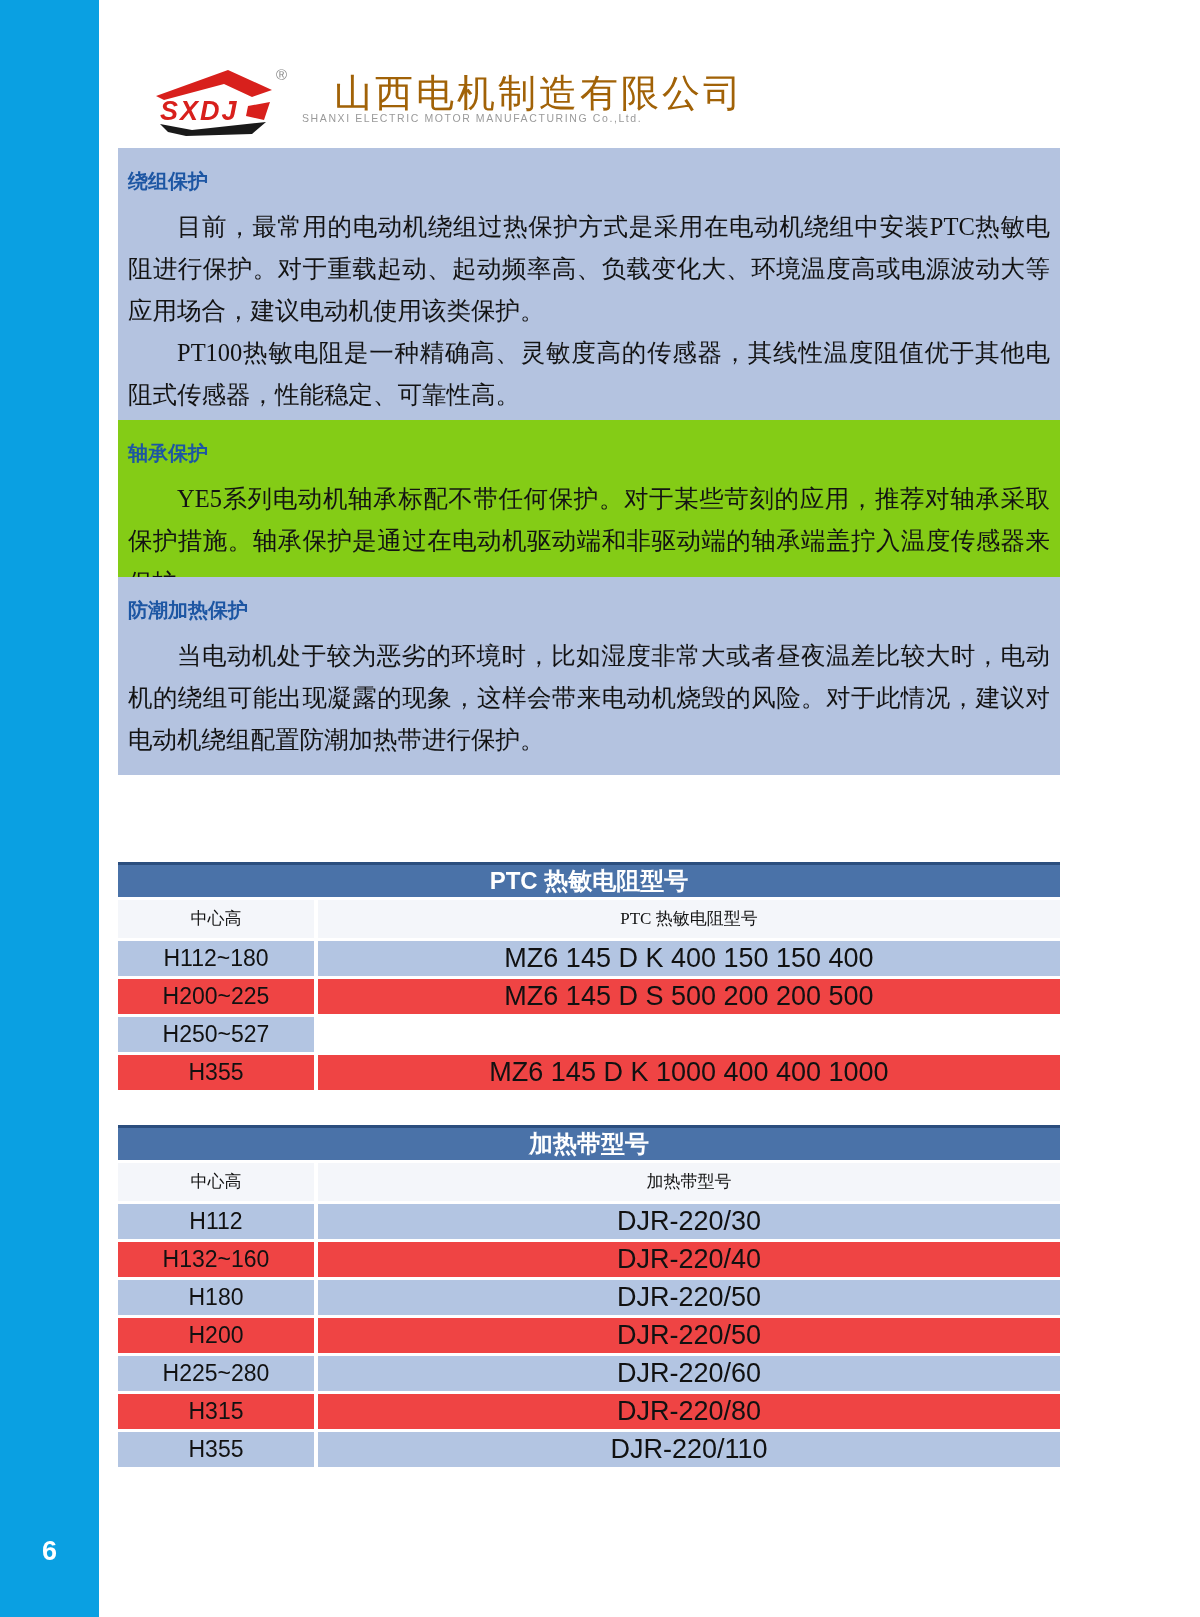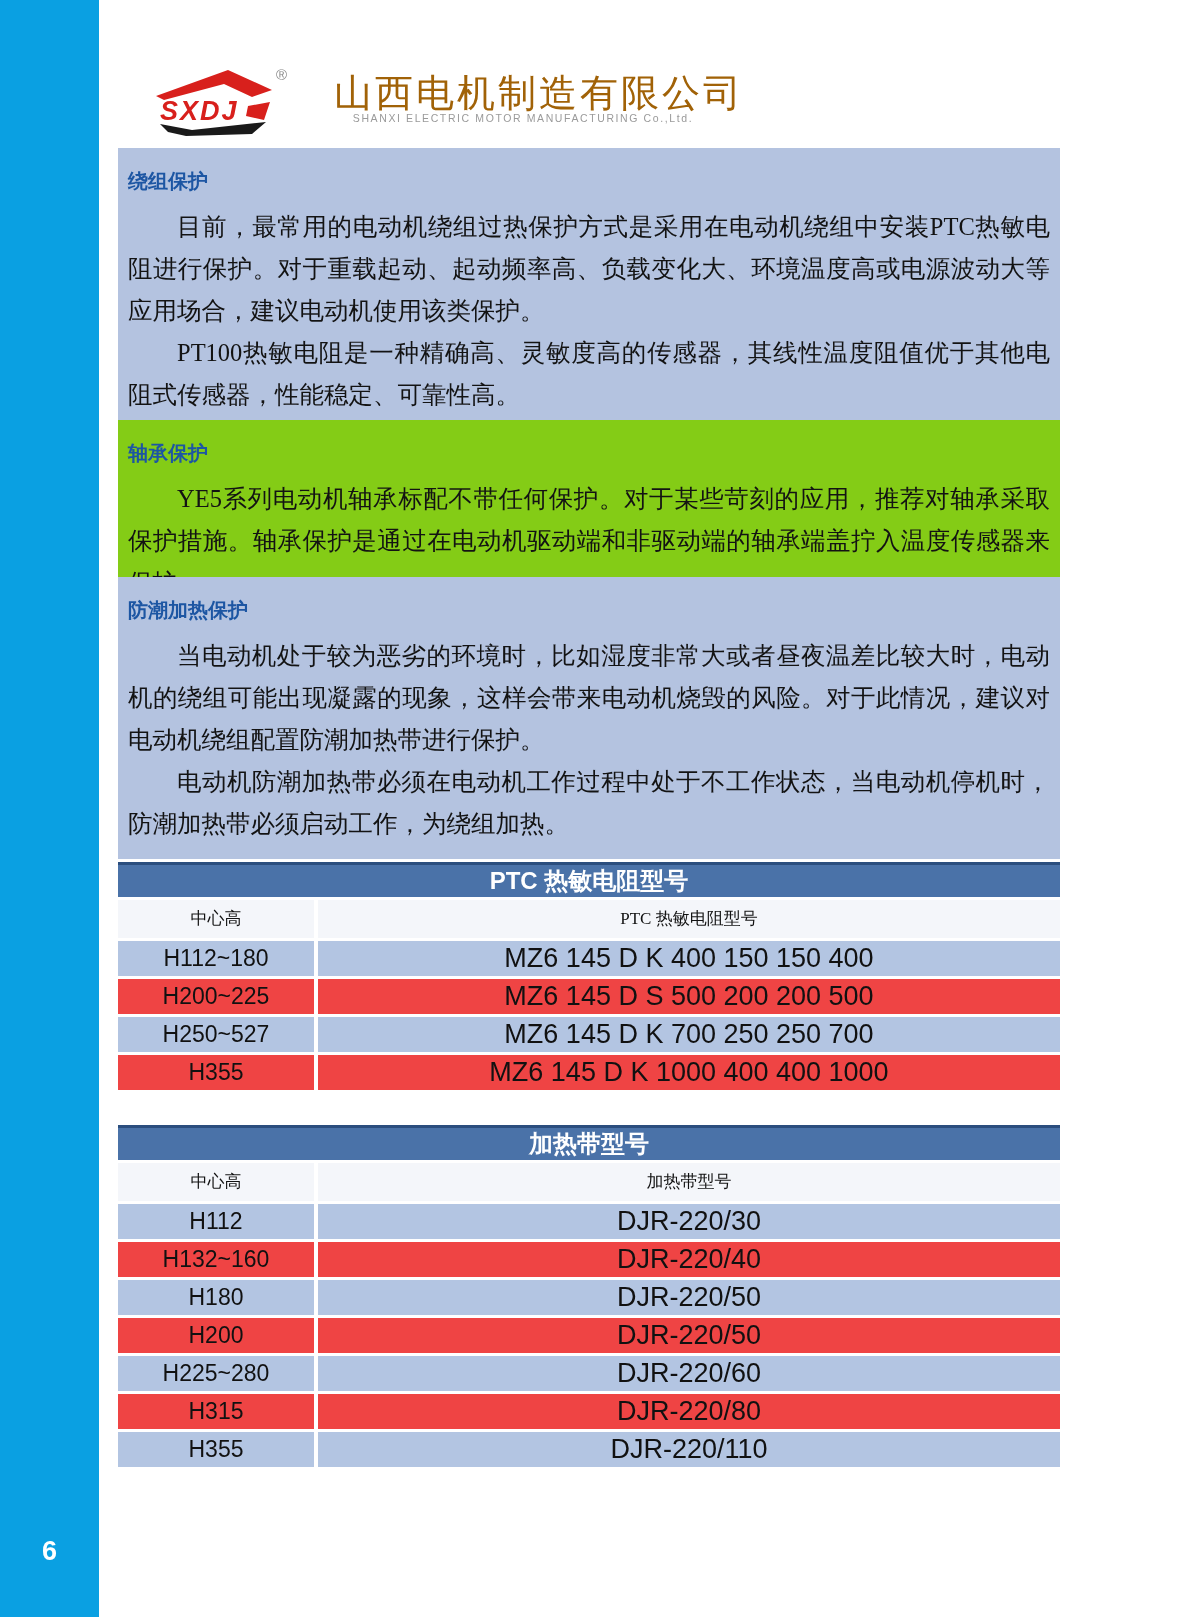--- a/index.html
+++ b/index.html
@@ -27,21 +27,20 @@
     font-family:"Liberation Sans",sans-serif;
   }
   .logo-names{margin-left:28px;padding-top:10px;}
   .logo-cn{
     font-size:38px;color:#a16207;letter-spacing:3px;font-weight:500;
     font-family:"Liberation Sans","DejaVu Sans",sans-serif;line-height:34px;margin-left:32px;
   }
   .logo-en{
     font-size:10.5px;color:#9a9a9a;letter-spacing:1.6px;margin-top:2px;
     font-family:"Liberation Sans","DejaVu Sans",sans-serif;
-    text-align:center;
   }
   
   .sec{
     position:absolute;left:118px;width:942px;box-sizing:border-box;
     padding:16px 10px 14px 10px;color:#131313;
   }
   .sec-blue{background:#b4c3e0;}
   .sec-gray{background:#84cc16;}
   .sec h2{
     margin:0 0 8px 0;font-size:20px;font-weight:600;color:#1d56a3;
@@ -106,40 +105,38 @@
 </div>
 
 <div id="sec-bearing" class="sec sec-gray">
   <h2>轴承保护</h2>
   <p>YE5系列电动机轴承标配不带任何保护。对于某些苛刻的应用，推荐对轴承采取保护措施。轴承保护是通过在电动机驱动端和非驱动端的轴承端盖拧入温度传感器来保护。</p>
 </div>
 
 <div id="sec-heating" class="sec sec-blue">
   <h2>防潮加热保护</h2>
   <p>当电动机处于较为恶劣的环境时，比如湿度非常大或者昼夜温差比较大时，电动机的绕组可能出现凝露的现象，这样会带来电动机烧毁的风险。对于此情况，建议对电动机绕组配置防潮加热带进行保护。</p>
-  <p>电动机防潮加热带必须在电动机工作过程中处于不工作状态，当电动机停机时，防潮加热带必须启动工作，为绕组加热。</p>
 </div>
 
 <div id="table-ptc" class="dtable">
   <div class="dtable-title">PTC 热敏电阻型号</div>
   <div class="trow thead">
     <div class="c1">中心高</div>
     <div class="c2">PTC 热敏电阻型号</div>
   </div>
   <div class="trow rblue">
     <div class="c1">H112~180</div>
     <div class="c2">MZ6 145 D K 400 150 150 400</div>
   </div>
   <div class="trow rlight">
     <div class="c1">H200~225</div>
     <div class="c2">MZ6 145 D S 500 200 200 500</div>
   </div>
   <div class="trow rblue">
     <div class="c1">H250~527</div>
-    <div class="c2">MZ6 145 D K 700 250 250 700</div>
   </div>
   <div class="trow rlight">
     <div class="c1">H355</div>
     <div class="c2">MZ6 145 D K 1000 400 400 1000</div>
   </div>
 </div>
 
 <div id="table-heater" class="dtable">
   <div class="dtable-title">加热带型号</div>
   <div class="trow thead">

